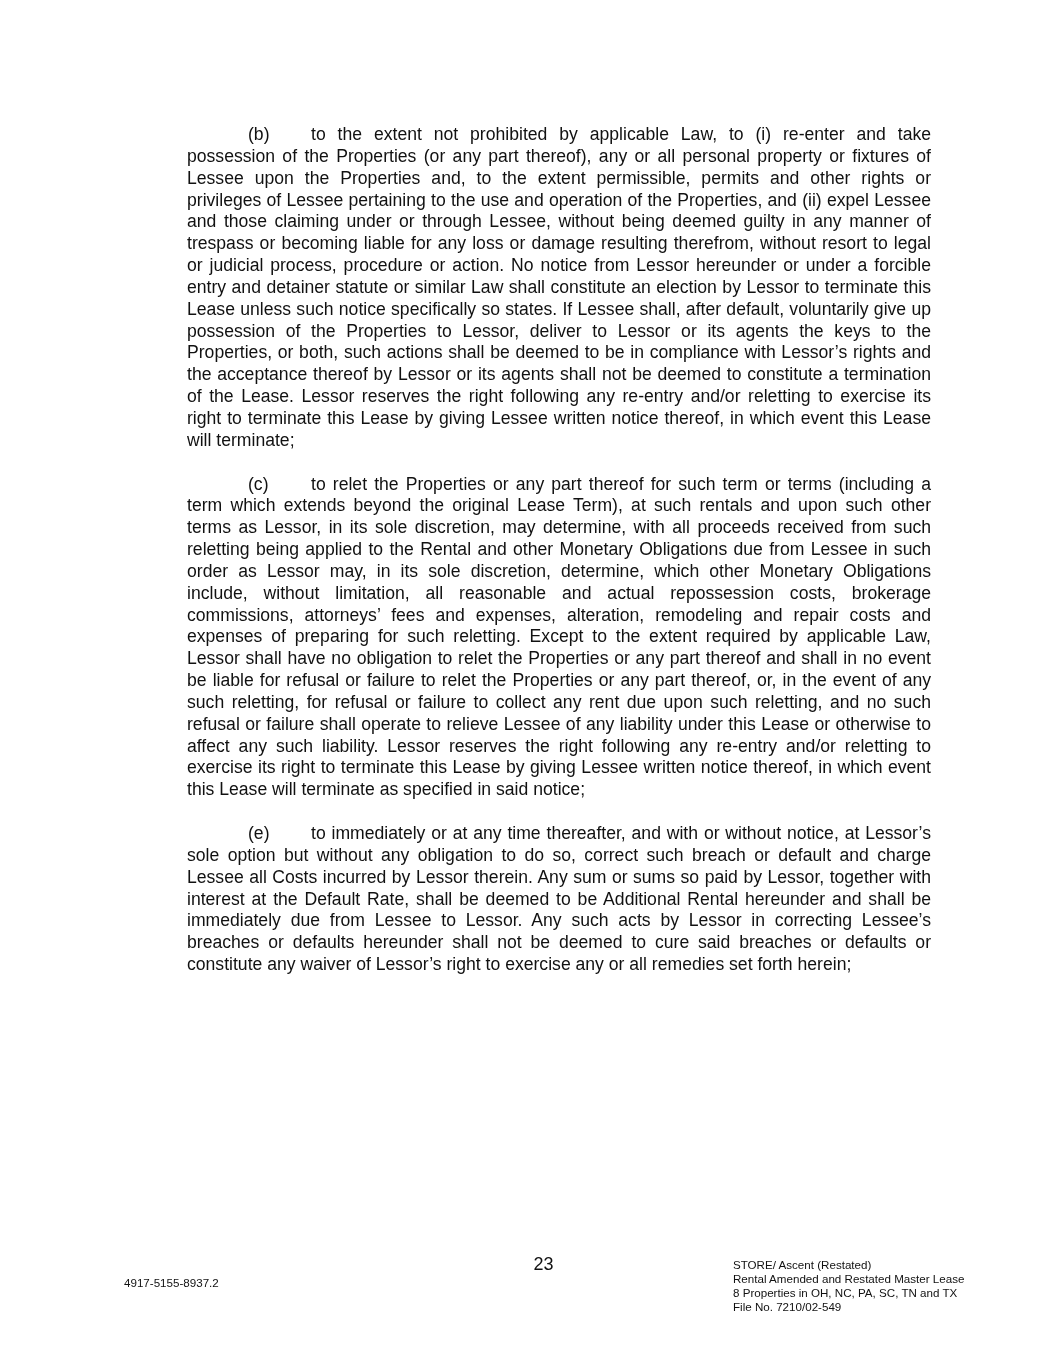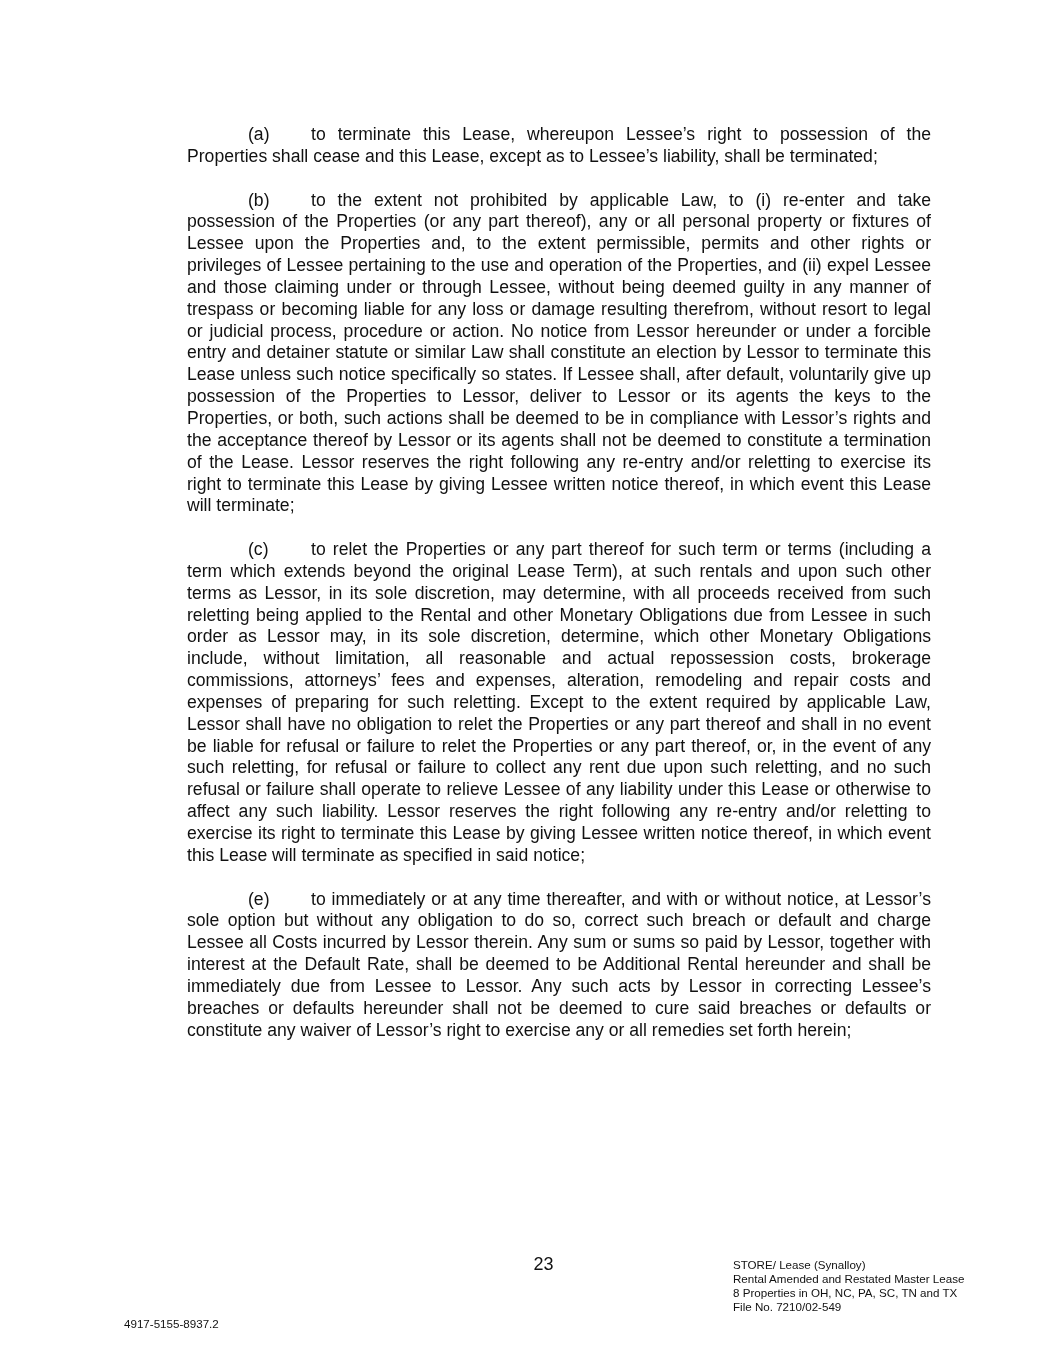--- a/index.html
+++ b/index.html
@@ -38,41 +38,39 @@
       font-size: 18px;
       line-height: 22px;
       padding-left: 16px;
     }
     .footer-doc-id {
       position: absolute;
       left: 124px;
       top: 1276px;
       font-size: 11.6px;
       line-height: 14px;
-      margin-top: 41px;
     }
     .footer-info {
       position: absolute;
       left: 733px;
       top: 1258px;
       font-size: 11.6px;
       line-height: 14px;
     }
     .footer-info div { white-space: nowrap; }
   </style>
 </head>
 <body>
 
 <div class="page-body">
-  <p class="para"><span class="label">(a)</span><span>to terminate this Lease, whereupon Lessee’s right to possession of the Properties shall cease and this Lease, except as to Lessee’s liability, shall be terminated;</span></p>
   <p class="para"><span class="label">(b)</span><span>to the extent not prohibited by applicable Law, to (i) re-enter and take possession of the Properties (or any part thereof), any or all personal property or fixtures of Lessee upon the Properties and, to the extent permissible, permits and other rights or privileges of Lessee pertaining to the use and operation of the Properties, and (ii) expel Lessee and those claiming under or through Lessee, without being deemed guilty in any manner of trespass or becoming liable for any loss or damage resulting therefrom, without resort to legal or judicial process, procedure or action.  No notice from Lessor hereunder or under a forcible entry and detainer statute or similar Law shall constitute an election by Lessor to terminate this Lease unless such notice specifically so states.  If Lessee shall, after default, voluntarily give up possession of the Properties to Lessor, deliver to Lessor or its agents the keys to the Properties, or both, such actions shall be deemed to be in compliance with Lessor’s rights and the acceptance thereof by Lessor or its agents shall not be deemed to constitute a termination of the Lease.  Lessor reserves the right following any re-entry and/or reletting to exercise its right to terminate this Lease by giving Lessee written notice thereof, in which event this Lease will terminate;</span></p>
   <p class="para"><span class="label">(c)</span><span>to relet the Properties or any part thereof for such term or terms (including a term which extends beyond the original Lease Term), at such rentals and upon such other terms as Lessor, in its sole discretion, may determine, with all proceeds received from such reletting being applied to the Rental and other Monetary Obligations due from Lessee in such order as Lessor may, in its sole discretion, determine, which other Monetary Obligations include, without limitation, all reasonable and actual repossession costs, brokerage commissions, attorneys’ fees and expenses,  alteration, remodeling and repair costs and expenses of preparing for such reletting.  Except to the extent required by applicable Law, Lessor shall have no obligation to relet the Properties or any part thereof and shall in no event be liable for refusal or failure to relet the Properties or any part thereof, or, in the event of any such reletting, for refusal or failure to collect any rent due upon such reletting, and no such refusal or failure shall operate to relieve Lessee of any liability under this Lease or otherwise to affect any such liability.  Lessor reserves the right following any re-entry and/or reletting to exercise its right to terminate this Lease by giving Lessee written notice thereof, in which event this Lease will terminate as specified in said notice;</span></p>
   <p class="para"><span class="label">(e)</span><span>to immediately or at any time thereafter, and with or without notice, at Lessor’s sole option but without any obligation to do so, correct such breach or default and charge Lessee all Costs incurred by Lessor therein.  Any sum or sums so paid by Lessor, together with interest at the Default Rate, shall be deemed to be Additional Rental hereunder and shall be immediately due from Lessee to Lessor.  Any such acts by Lessor in correcting Lessee’s breaches or defaults hereunder shall not be deemed to cure said breaches or defaults or constitute any waiver of Lessor’s right to exercise any or all remedies set forth herein;</span></p>
 </div>
 
 <div class="footer-page-number">23</div>
 <div class="footer-doc-id">4917-5155-8937.2</div>
 <div class="footer-info">
-  <div>STORE/ Lease (Synalloy)</div>
+  <div>STORE/ Ascent (Restated)</div>
   <div>Rental Amended and Restated Master Lease</div>
   <div>8 Properties in OH, NC, PA, SC, TN and TX</div>
   <div>File No. 7210/02-549</div>
 </div>
 
 </body></html>

